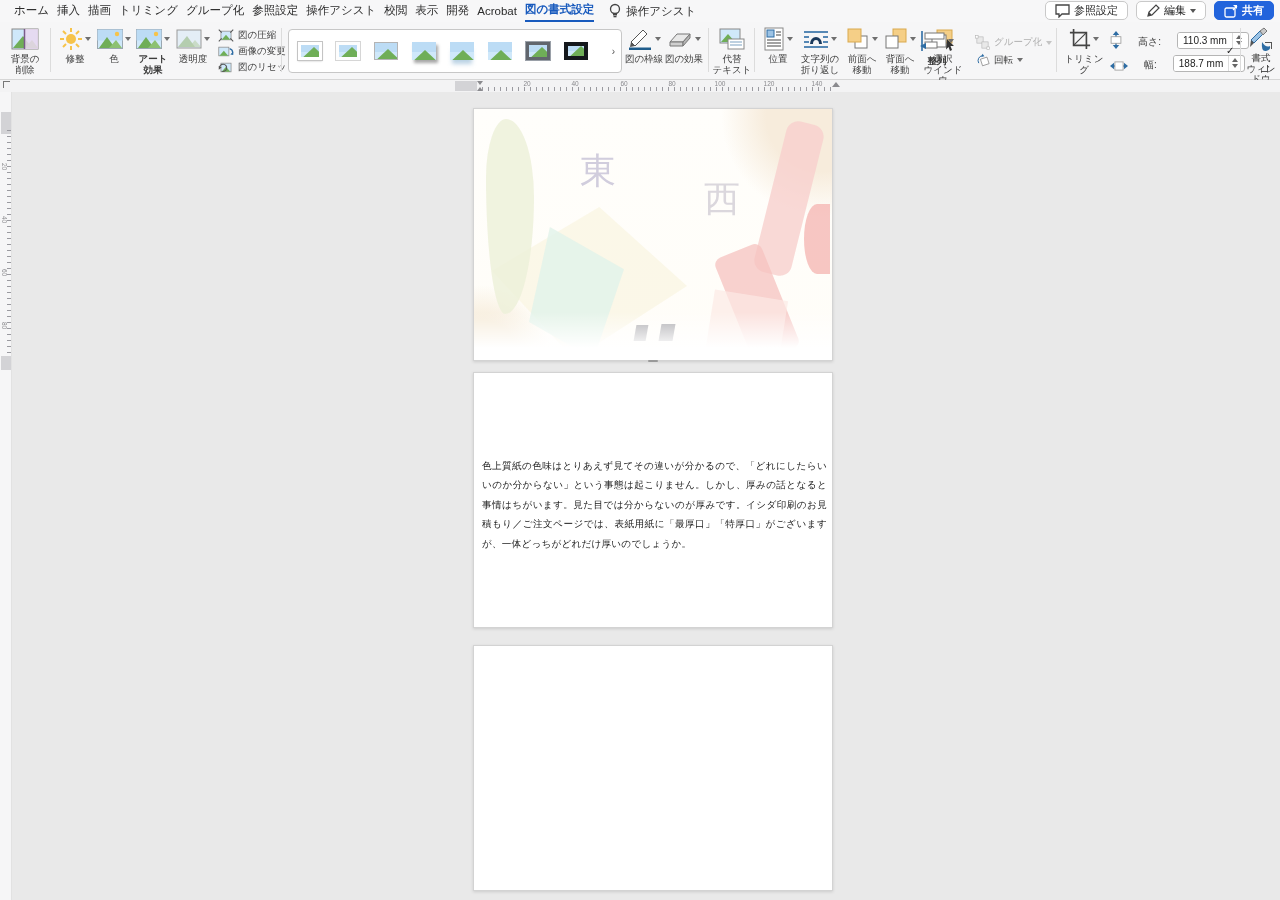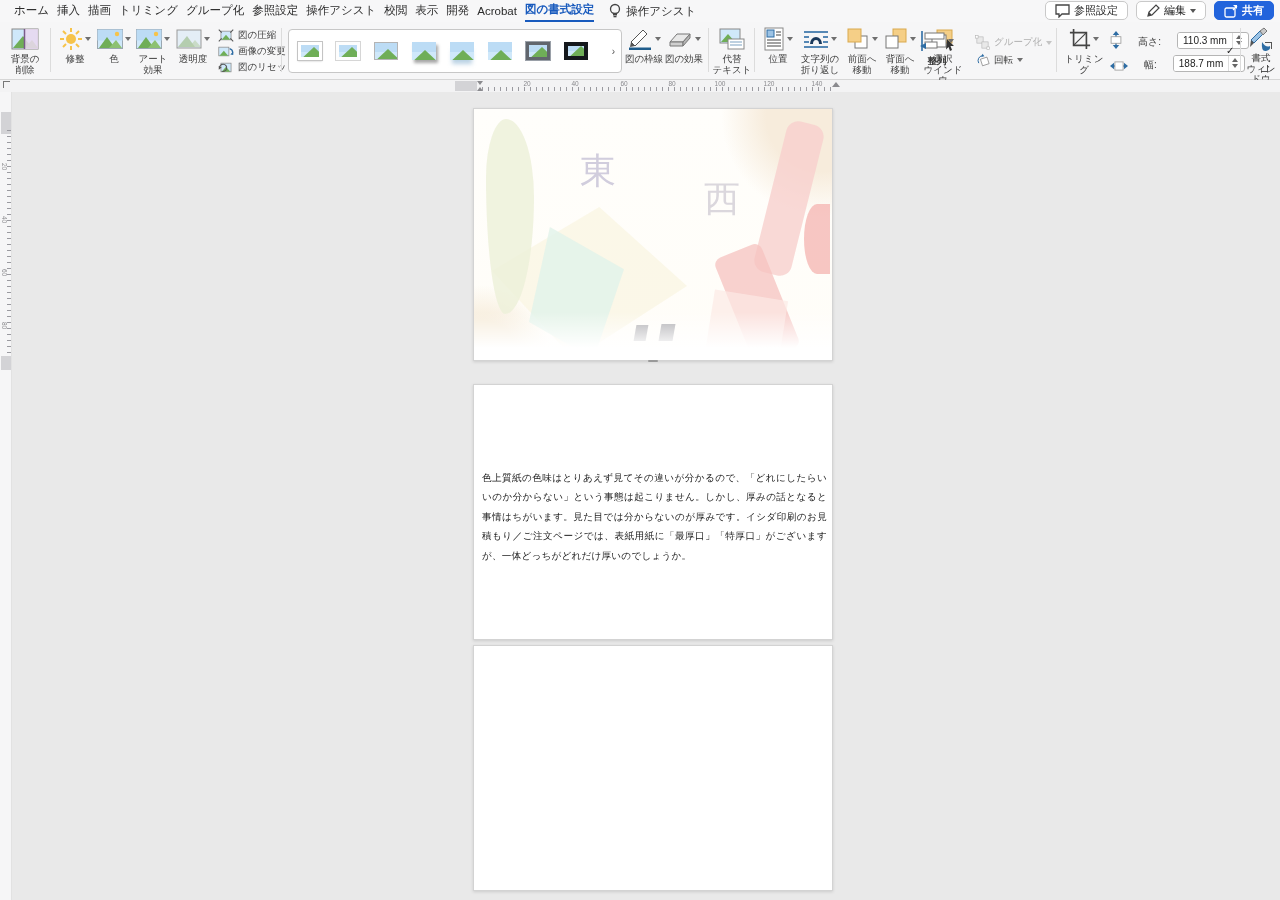--- a/index.html
+++ b/index.html
@@ -351,21 +351,21 @@
     </div>
     <div class="bigbtn" style="left:96px;width:36px;">
       <span class="ic">
           <svg width="26" height="20">
             <use href="#sym-pic"></use>
           </svg>
           <span class="chev"></span>
         </span>
       <span class="blabel">色</span>
     </div>
-    <div class="bigbtn" style="left:134px;width:38px;">
+    <div class="bigbtn" style="left:134px;width:38px;font-weight:bold;">
       <span class="ic">
           <svg width="26" height="20">
             <use href="#sym-pic"></use>
           </svg>
           <span class="chev"></span>
         </span>
       <span class="blabel">アート
 効果</span>
     </div>
     <div class="bigbtn" style="left:174px;width:38px;">
@@ -629,20 +629,20 @@
         <span class="sh sh-pink3"></span>
         <span class="kanji east">東</span>
         <span class="kanji west">西</span>
         <span class="chip c1"></span>
         <span class="chip c2"></span>
         <span class="art-fade"></span>
       </div>
     </div>
     <span class="pagebreak-notch"></span>
 
-    <div class="page" style="top:292px;height:256px;">
+    <div class="page" style="top:280px;height:256px;">
       <p class="bodytext">色上質紙の色味はとりあえず見てその違いが分かるので、「どれにしたらいいのか分からない」という事態は起こりません。しかし、厚みの話となると事情はちがいます。見た目では分からないのが厚みです。イシダ印刷のお見積もり／ご注文ページでは、表紙用紙に「最厚口」「特厚口」がございますが、一体どっちがどれだけ厚いのでしょうか。</p>
     </div>
 
     <div class="page" style="top:553px;height:246px;"></div>
 
   </div>
 </div>
 
 </body></html>

